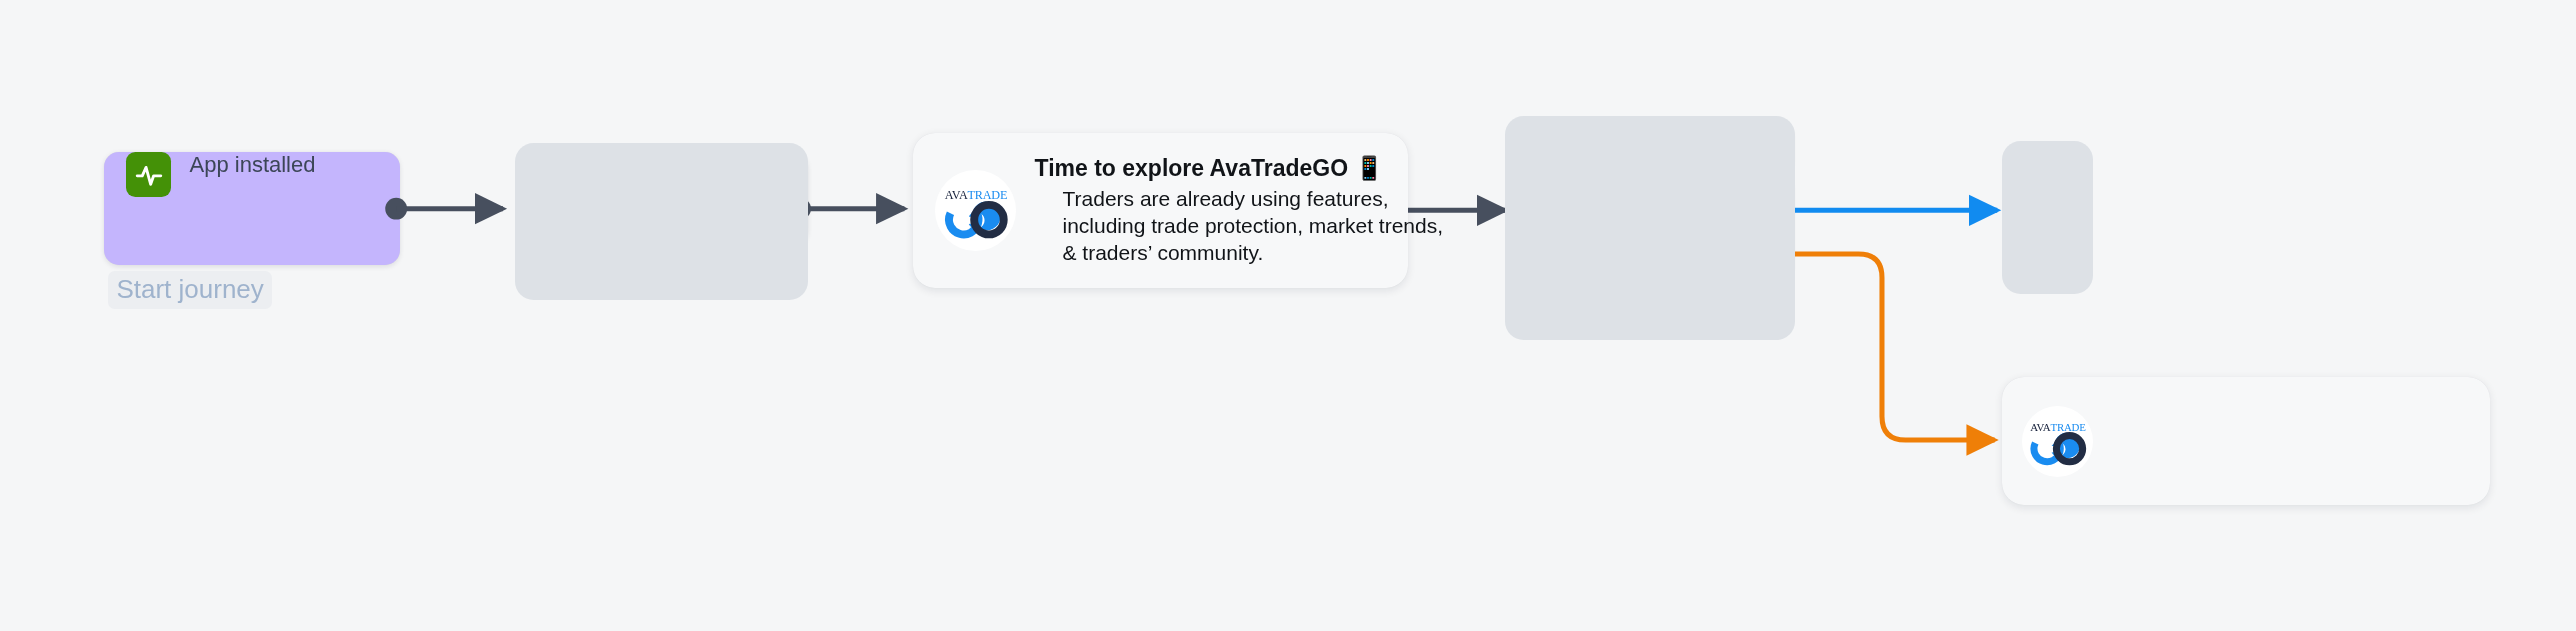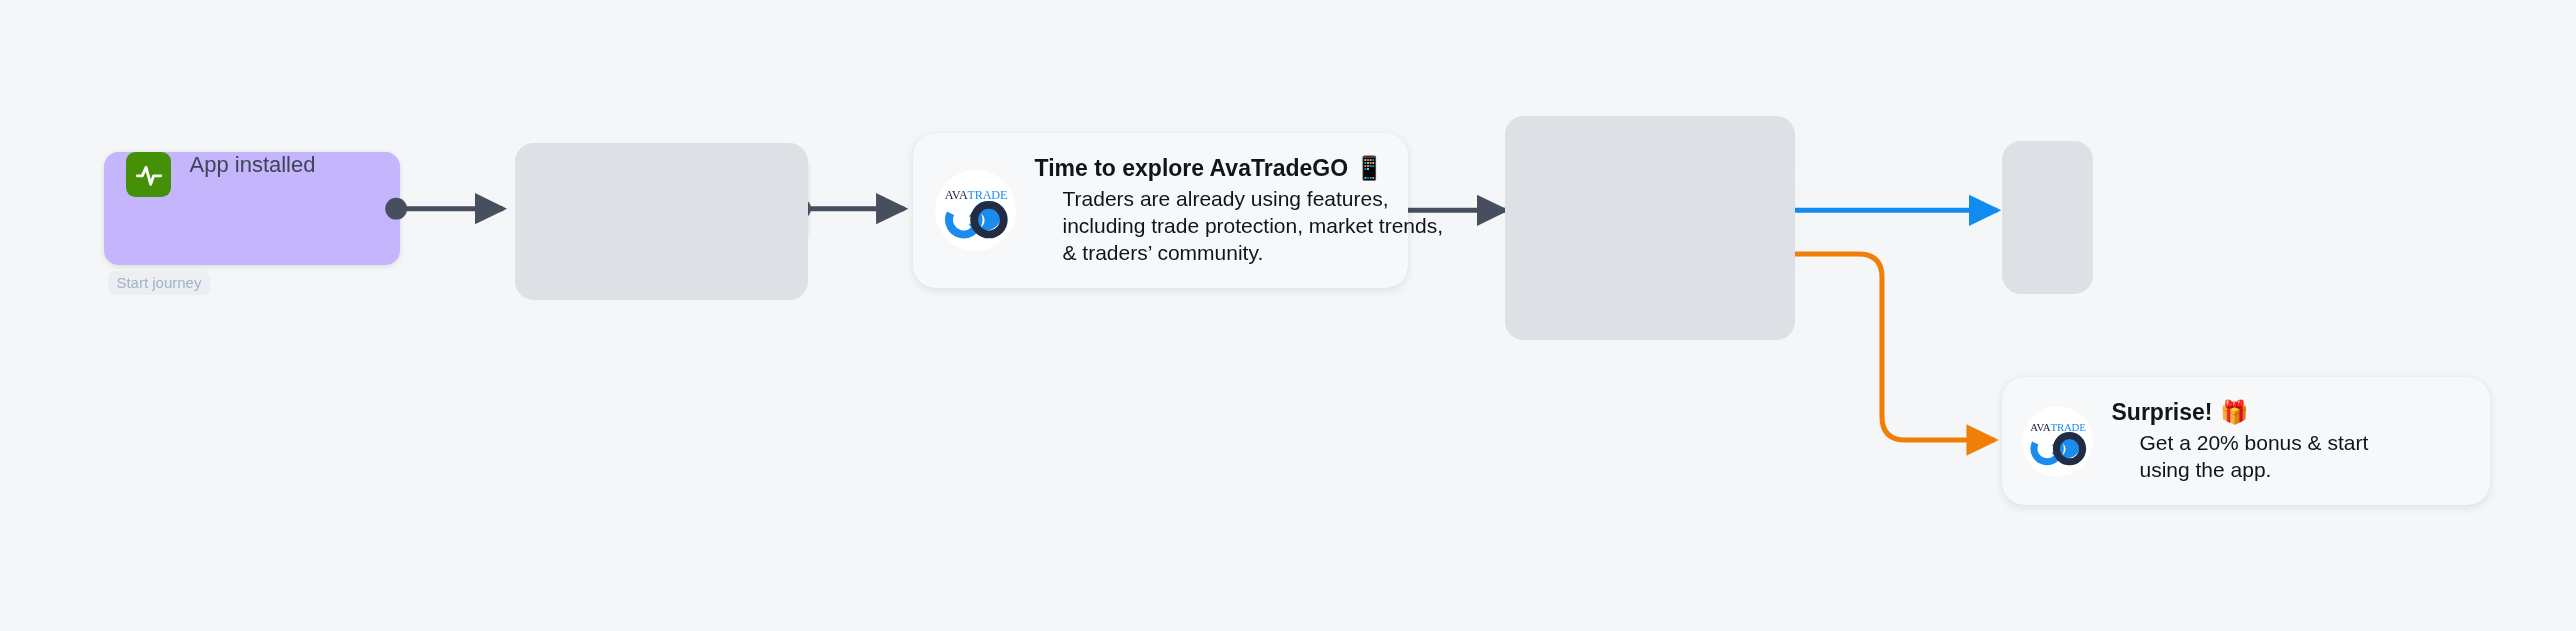--- a/index.html
+++ b/index.html
@@ -54,21 +54,21 @@
   .sub-label {
     position: absolute;
     font-size: 19.4px;
     color: #69798f;
     white-space: nowrap;
   }
 
   
   .start-chip {
     position: absolute;
-    font-size: 15px;
+    font-size: 26px;
     color: #9fb3cd;
     background: #eceef1;
     border-radius: 6.7px;
     padding: 3.4px 8.4px;
     white-space: nowrap;
     z-index: 3;
   }
 
   
   .msg-card {
@@ -263,22 +263,16 @@
       <svg width="64" height="64" viewBox="0 0 100 100">
         <text x="50" y="34" text-anchor="middle" font-family="Liberation Serif, serif" font-size="17" letter-spacing="-0.3">
           <tspan fill="#17213b">AVA</tspan><tspan fill="#1a8cf0">TRADE</tspan>
         </text>
         <path d="M47 67 A20 20 0 1 0 47 47 L47 58 L40 58 A11.5 11.5 0 1 1 40 68 Z" fill="#1a8cf0"></path>
         <circle cx="33" cy="62" r="20.5" fill="none" stroke="#1a8cf0" stroke-width="11" stroke-dasharray="83 200" transform="rotate(-28 33 62)"></circle>
         <path d="M44 52 L58 62 L44 72 Z" fill="#1a8cf0"></path>
         <circle cx="68" cy="62" r="20.5" fill="none" stroke="#222d44" stroke-width="11"></circle>
       </svg>
     </span>
-    <span class="msg-body" style="margin-left:18.5px;">
-      <span class="msg-title" style="font-size:23px; margin-bottom:4.2px;">
-        <span>Surprise!</span><span style="margin-left:7.6px;">🎁</span>
-      </span>
-      <span class="msg-text" style="font-size:21px; line-height:1.28; width:253px;">Get a 20% bonus &amp; start using the app.</span>
-    </span>
   </div>
 
 </div>
 
 
 </body></html>

